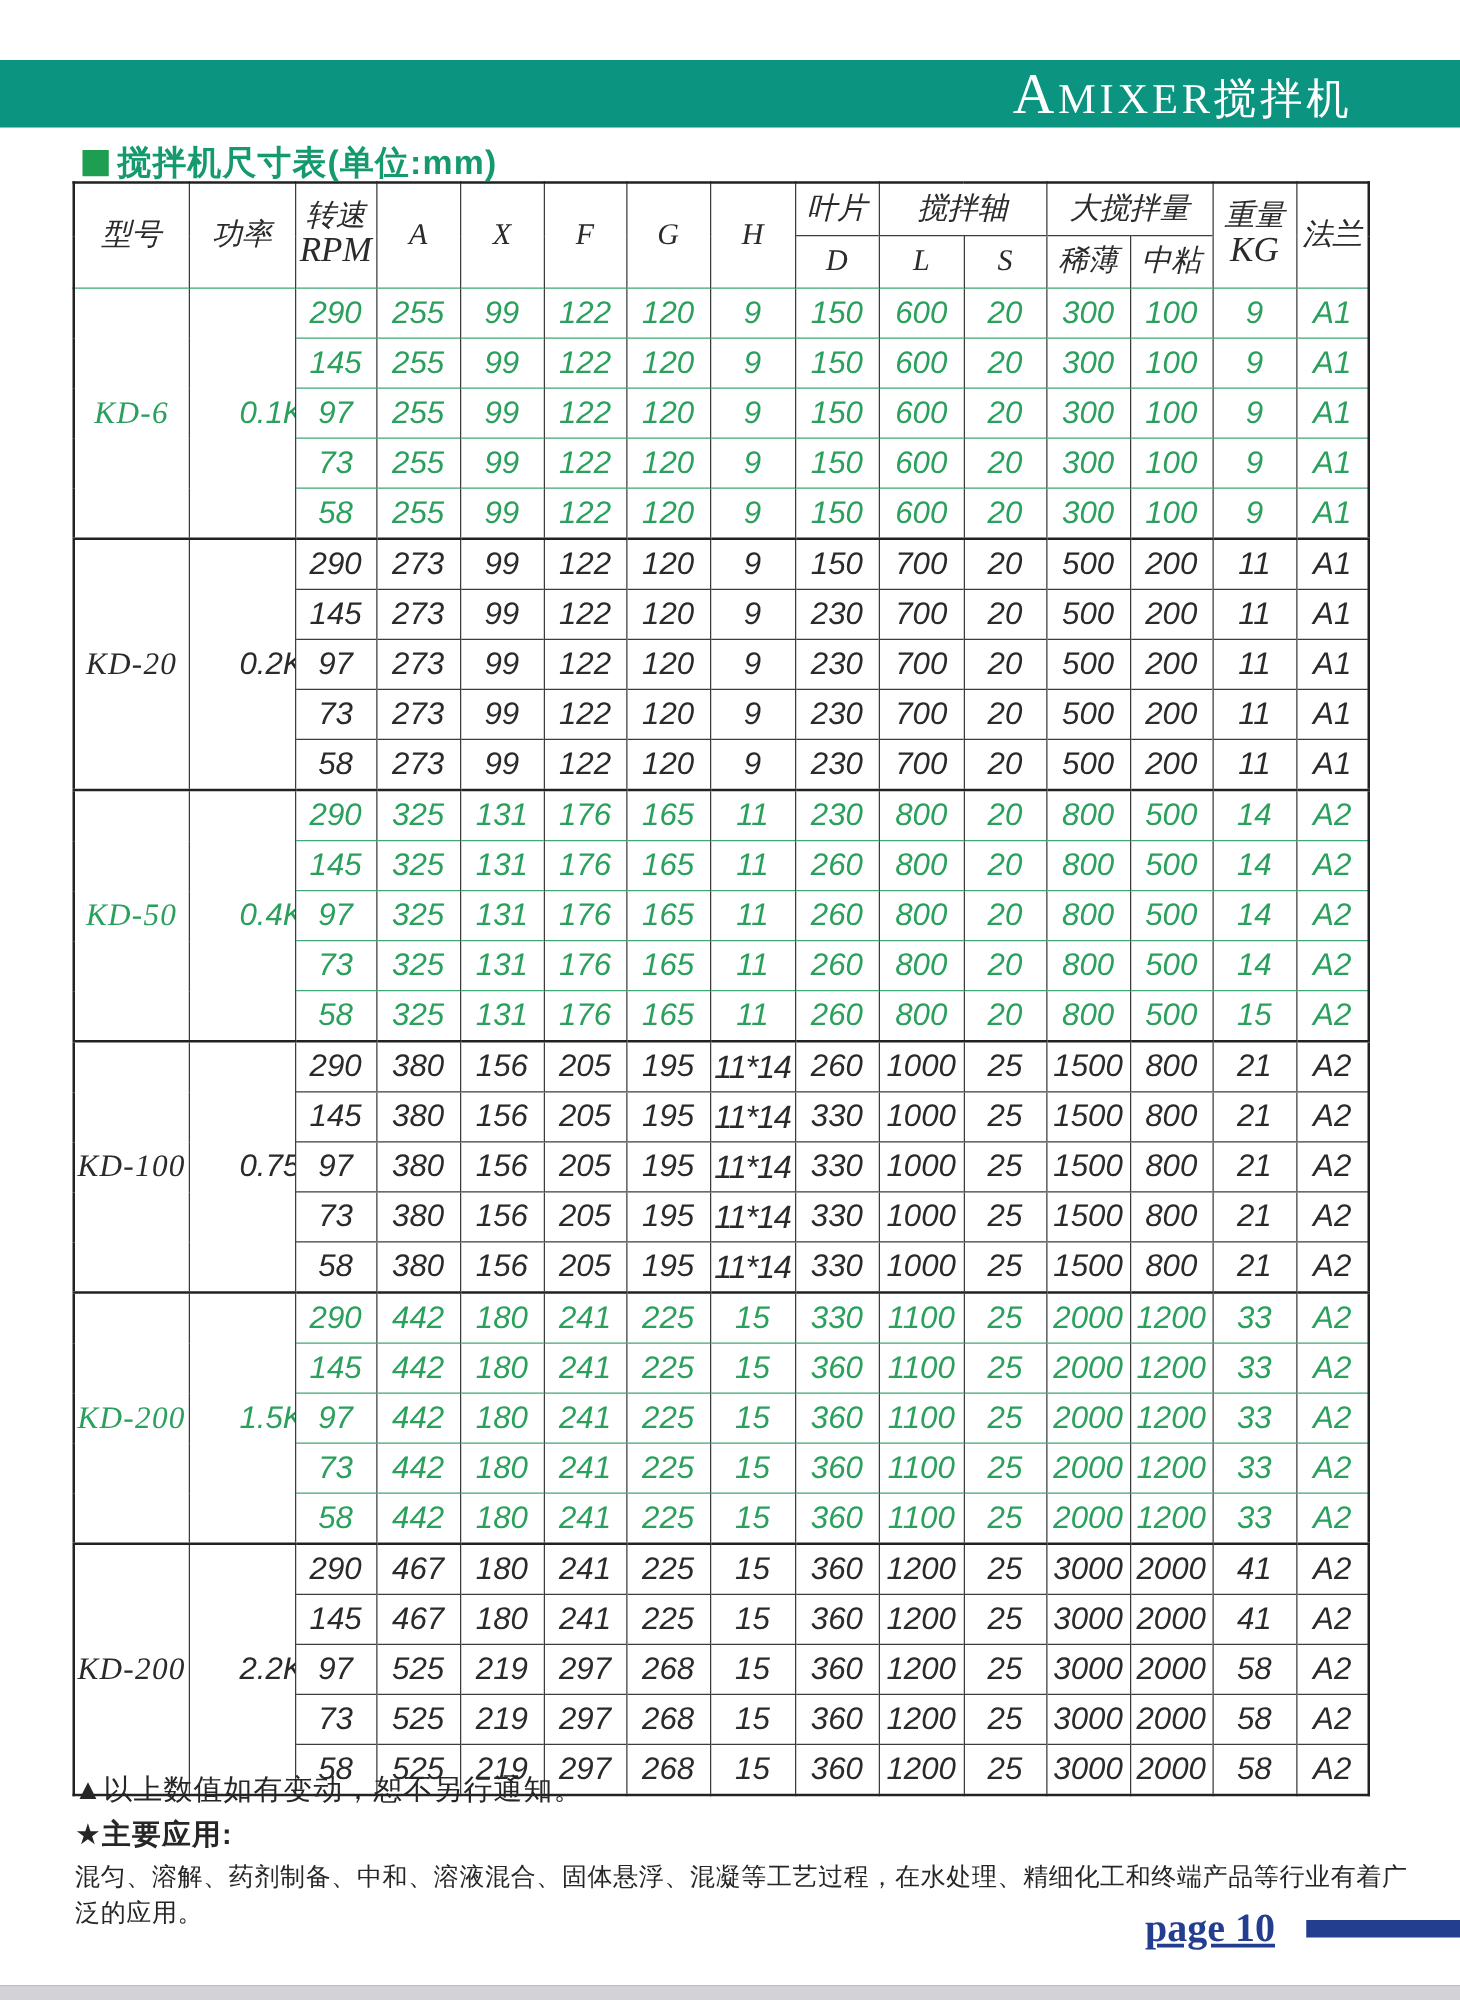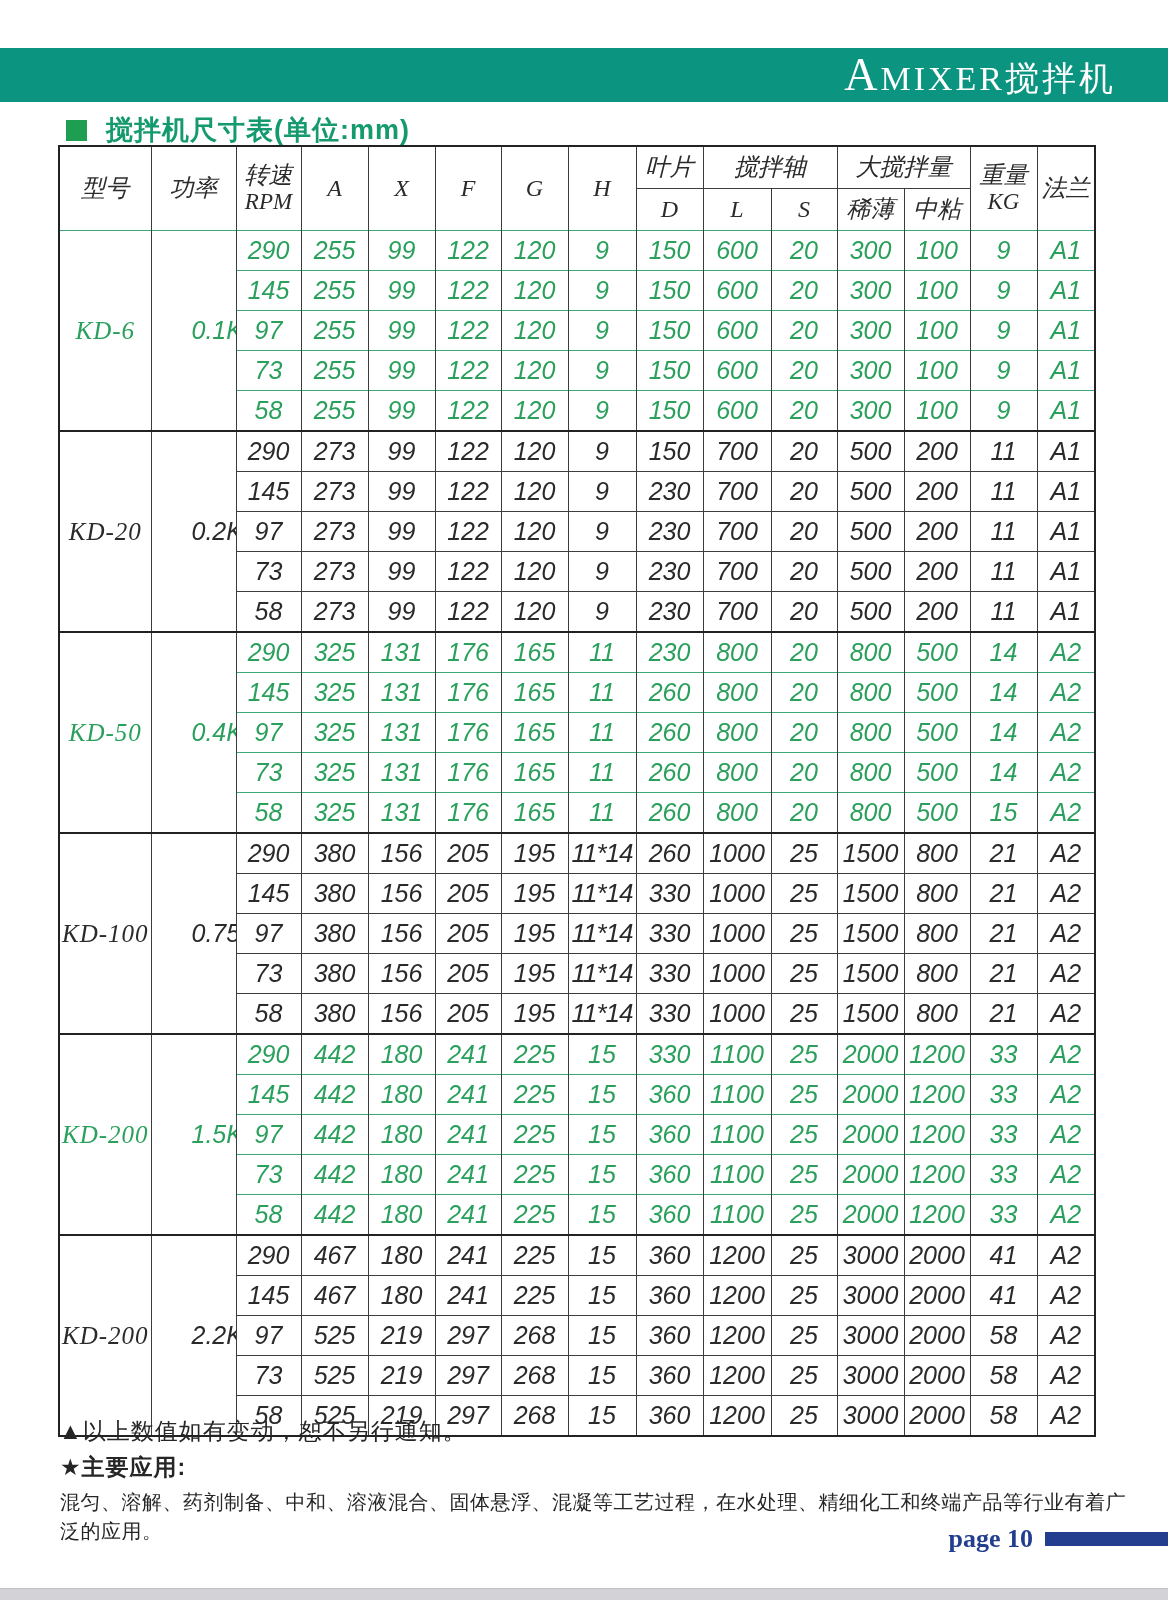--- a/index.html
+++ b/index.html
@@ -18,49 +18,49 @@
     width:1168px;height:1600px;position:relative;background:#ffffff;
     font-family:"Liberation Sans","DejaVu Sans",sans-serif;color:var(--text-dark);
     overflow:hidden;
   }
   
   .top-bar{
     position:absolute;top:48px;left:0;width:1168px;height:54px;
     background:var(--teal);
   }
   .top-bar h1{
-    margin:0;height:54px;line-height:54px;text-align:right;padding-right:52px;
+    margin:0;height:54px;line-height:54px;text-align:right;padding-right:86px;
     color:#ffffff;font-family:"Liberation Serif","DejaVu Serif",serif;
     font-weight:normal;font-size:34px;letter-spacing:3px;
   }
   .top-bar h1::first-letter{font-size:46px;}
   
   .section-title{
-    position:absolute;top:112px;left:66px;display:flex;align-items:center;gap:19px;
+    position:absolute;top:112px;left:66px;display:flex;align-items:center;gap:7px;
     color:var(--title-green);font-size:27px;font-weight:bold;letter-spacing:1px;
   }
   .section-title .sq{width:21px;height:21px;background:var(--sq-green);flex:0 0 auto;}
   
   table.spec{
     position:absolute;top:145px;left:58px;width:1036px;
     border-collapse:collapse;table-layout:fixed;border:2.4px solid #222;font-style:italic;
   }
   .spec th,.spec td{
     border-left:1.6px solid var(--grid-dark);
     border-right:1.6px solid var(--grid-dark);
     border-top:1.3px solid var(--grid-dark);
     border-bottom:0;
     text-align:center;vertical-align:middle;padding:0;overflow:hidden;
     white-space:nowrap;
   }
   .spec thead th{
     font-family:"Liberation Serif","DejaVu Serif",serif;font-weight:normal;
     font-size:24px;color:#2b2b2b;height:41px;line-height:1.05;
   }
-  .spec thead .sub{font-size:23px;}
+  .spec thead .sub{font-size:28px;}
   .spec tbody td{font-size:25px;height:39px;color:#2a2a2a;}
   .spec tbody td.small{font-size:26px;letter-spacing:-1px;}
   .spec td.model-cell{
     font-family:"Liberation Serif","DejaVu Serif",serif;font-size:25px;letter-spacing:1px;
   }
   .spec td.power-cell{font-size:25px;padding-left:40px;}
   tr.green td{color:var(--data-green);}
   tr.green td{border-top-color:var(--grid-green);}
   tr.dark td{border-top-color:var(--grid-dark);}
   tr.group-start td{border-top:2.4px solid #222;}
@@ -70,21 +70,21 @@
   .note2{position:absolute;top:1452px;left:60px;font-size:23px;letter-spacing:1px;font-weight:bold;}
   .apps{
     position:absolute;top:1488px;left:60px;width:1080px;
     font-size:20px;line-height:29px;letter-spacing:0.5px;
   }
   .page-line{
     position:absolute;top:1524px;right:0;display:flex;align-items:center;
   }
   .page-label{
     color:var(--navy);font-family:"Liberation Serif","DejaVu Serif",serif;
-    font-size:26px;font-weight:bold;margin-right:12px;
+    font-size:32px;font-weight:bold;margin-right:25px;text-decoration:underline;
   }
   .page-bar{width:123px;height:14px;background:var(--navy);}
   .bottom-strip{
     position:absolute;left:0;bottom:0;width:1168px;height:11px;background:var(--strip);
     border-top:1px solid #bfbfc4;
   }
 </style>
 </head>
 <body>
 

